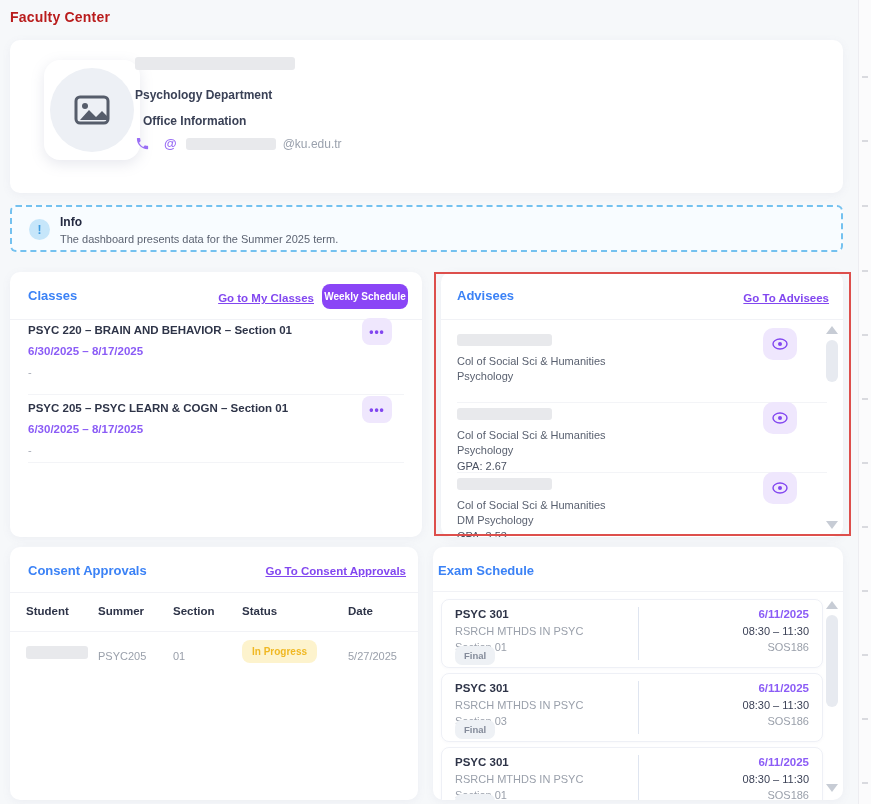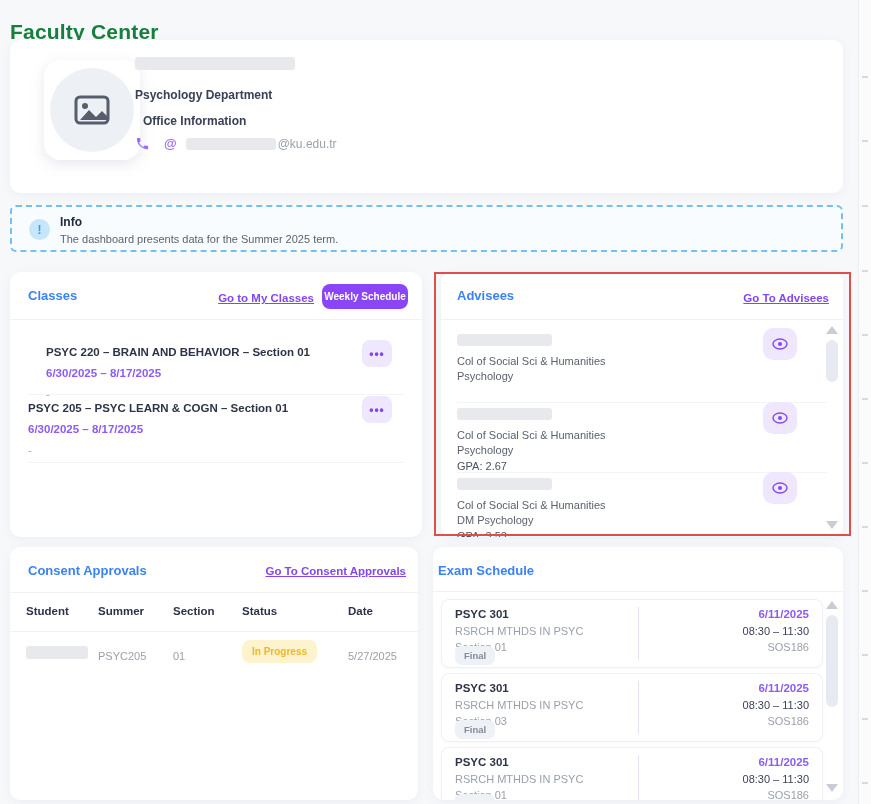--- a/index.html
+++ b/index.html
@@ -4,41 +4,41 @@
 <style>
   * { margin:0; padding:0; box-sizing:border-box; }
   html,body { width:871px; height:804px; }
   body {
     font-family:"Liberation Sans", sans-serif;
     background:#f6f8fa;
     position:relative;
     overflow:hidden;
     color:#252b42;
   }
-  .page-title { position:absolute; left:10px; top:9px; font-size:21px; font-weight:bold; color:#15803d; letter-spacing:.2px;margin-top:11px; }
+  .page-title { position:absolute; left:10px; top:9px; font-size:14px; font-weight:bold; color:#b91c1c; letter-spacing:.2px; }
 
   .card {
     position:absolute; background:#fff; border-radius:10px;
     box-shadow:0 2px 10px rgba(110,120,150,.07);
   }
 
   
   .profile-card { left:10px; top:40px; width:833px; height:153px; }
   .avatar-wrap { position:absolute; left:34px; top:20px; width:96px; height:100px; background:#fff; border-radius:16px; box-shadow:0 4px 14px rgba(120,130,160,.18); display:flex; align-items:center; justify-content:center; }
   .avatar-circle { width:84px; height:84px; border-radius:50%; background:#edf0f5; display:flex; align-items:center; justify-content:center; }
   .redacted { background:#e8e9ec; border-radius:3px; }
   .profile-info { position:absolute; left:125px; top:0; }
   .name-redacted { position:absolute; left:0; top:17px; width:160px; height:13px; }
   .profile-dept { position:absolute; left:0; top:48px; font-size:12px; color:#3a4156; font-weight:bold; white-space:nowrap; }
   .profile-office { position:absolute; left:8px; top:74px; font-size:12px; color:#3a4156; font-weight:bold; white-space:nowrap; }
   .contact-row { position:absolute; left:0; top:96px; display:flex; align-items:center; }
   .phone-ic { width:15px; height:15px; }
   .at-ic { margin-left:14px; font-size:13px; font-weight:bold; color:#9a6ef5; }
   .email-redacted { margin-left:9px; width:90px; height:12px; }
-  .email-domain { font-size:12px; color:#9aa1ad; margin-left:2px; }
+  .email-domain { font-size:12px; color:#9aa1ad; margin-left:7px; }
 
   
   .info-banner { position:absolute; left:10px; top:205px; width:833px; height:47px; border:2px dashed #74c1ef; border-radius:6px; background:#f8fcff; }
   .info-icon { position:absolute; left:17px; top:12px; width:21px; height:21px; border-radius:50%; background:#c6e6fa; color:#3d9be0; font-size:12px; font-weight:bold; display:flex; align-items:center; justify-content:center; }
   .info-title { position:absolute; left:48px; top:8px; font-size:12px; font-weight:bold; color:#232940; }
   .info-message { position:absolute; left:48px; top:26px; font-size:11px; color:#5c6372; }
 
   
   .card-title { position:absolute; left:18px; top:16px; font-size:13px; font-weight:bold; color:#3b82f6; }
   .hdr-divider { position:absolute; left:0; right:0; top:47px; height:1px; background:#f1f2f6; }
@@ -139,21 +139,21 @@
   <div class="info-title">Info</div>
   <div class="info-message">The dashboard presents data for the Summer 2025 term.</div>
 </div>
 
 <div class="card classes-card">
   <div class="card-title">Classes</div>
   <a class="plink classes-link">Go to My Classes</a>
   <button class="weekly-btn">Weekly Schedule</button>
   <div class="hdr-divider"></div>
 
-  <div class="class-item" style="top:74px;margin-left:18px;">
+  <div class="class-item" style="top:52px;">
     <div class="class-title">PSYC 220 – BRAIN AND BEHAVIOR – Section 01</div>
     <div class="class-dates">6/30/2025 – 8/17/2025</div>
     <div class="class-note">-</div>
     <button class="more-btn">•••</button>
   </div>
   <div class="item-divider" style="top:122px;"></div>
 
   <div class="class-item" style="top:130px;">
     <div class="class-title">PSYC 205 – PSYC LEARN &amp; COGN – Section 01</div>
     <div class="class-dates">6/30/2025 – 8/17/2025</div>

